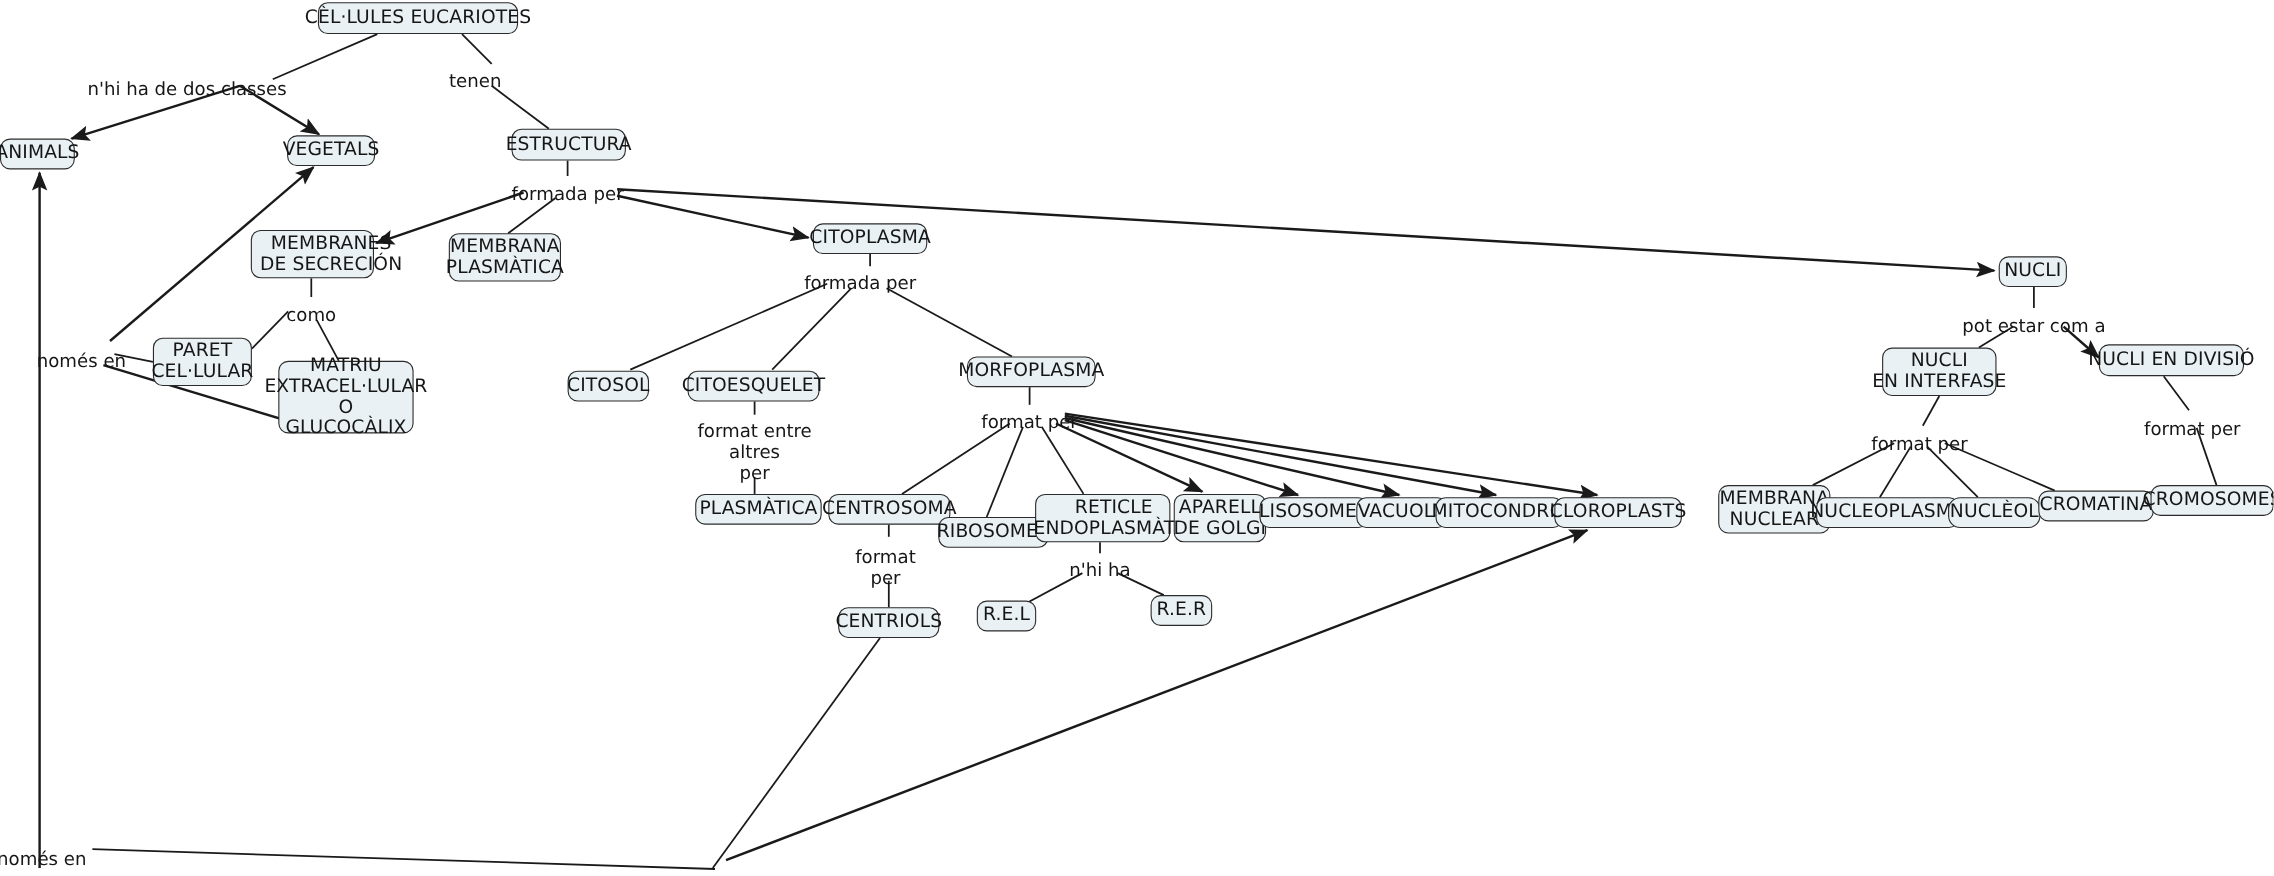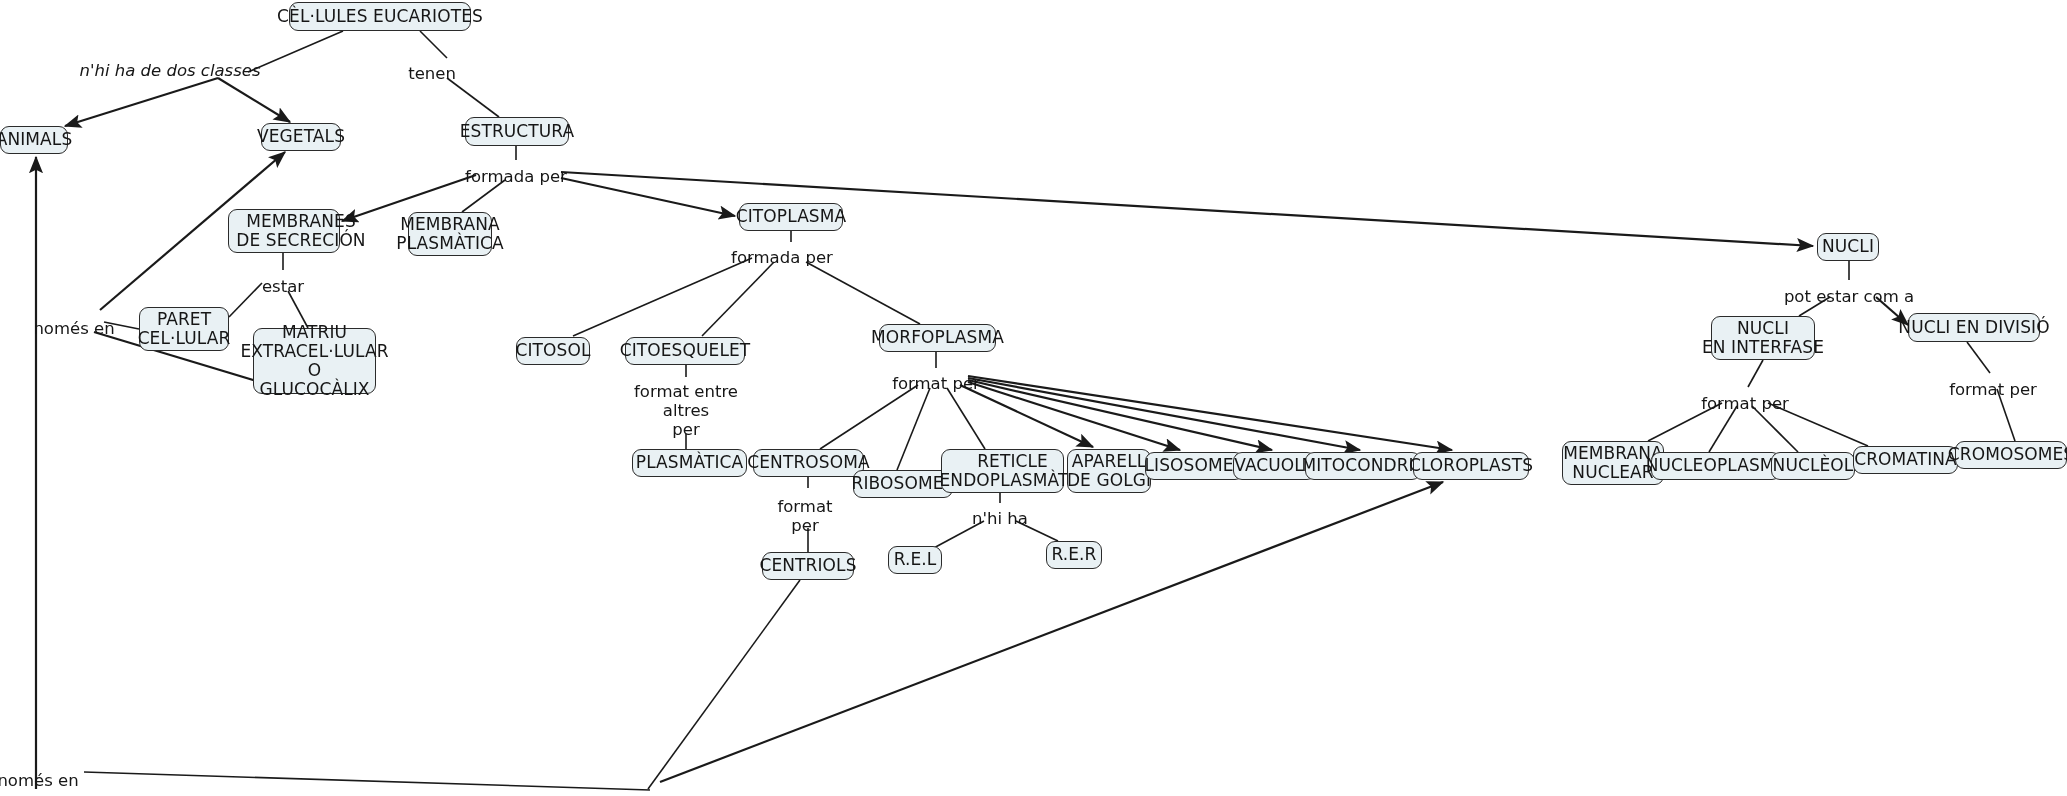--- a/index.html
+++ b/index.html
@@ -126,21 +126,21 @@
       </g>
   </svg>
 
   <div id="node-layer">
       <div class="node" style="left: 289px; top: 2px; width: 182px; height: 29px;">CÈL·LULES EUCARIOTES</div>
       <div class="node" style="left: 0px; top: 126px; width: 68px; height: 28px;">ANIMALS</div>
       <div class="node" style="left: 261px; top: 123px; width: 80px; height: 28px;">VEGETALS</div>
       <div class="node" style="left: 465px; top: 117px; width: 104px; height: 29px;">ESTRUCTURA</div>
       <div class="node" style="left: 228px; top: 209px; width: 112px; height: 44px; padding-left: 43px;">MEMBRANES
 DE SECRECIÓN</div>
-      <div class="node" style="left: 408px; top: 212px; width: 84px; height: 44px;">MEMBRANA
+      <div class="node" style="left: 408px; top: 212px; width: 102px; height: 44px;">MEMBRANA
 PLASMÀTICA</div>
       <div class="node" style="left: 739px; top: 203px; width: 104px; height: 28px;">CITOPLASMA</div>
       <div class="node" style="left: 1817px; top: 233px; width: 62px; height: 28px;">NUCLI</div>
       <div class="node" style="left: 139px; top: 307px; width: 90px; height: 44px;">PARET
 CEL·LULAR</div>
       <div class="node" style="left: 253px; top: 328px; width: 123px; height: 66px;">MATRIU
 EXTRACEL·LULAR
 O
 GLUCOCÀLIX</div>
       <div class="node" style="left: 1711px; top: 316px; width: 104px; height: 44px;">NUCLI
@@ -156,33 +156,33 @@
 ENDOPLASMÀTIC</div>
       <div class="node" style="left: 1067px; top: 449px; width: 84px; height: 44px;">APARELL
 DE GOLGI</div>
       <div class="node" style="left: 1145px; top: 452px; width: 99px; height: 28px;">LISOSOMES</div>
       <div class="node" style="left: 1233px; top: 452px; width: 83px; height: 28px;">VACUOLS</div>
       <div class="node" style="left: 1305px; top: 452px; width: 116px; height: 28px;">MITOCONDRIS</div>
       <div class="node" style="left: 1413px; top: 452px; width: 116px; height: 28px;">CLOROPLASTS</div>
       <div class="node" style="left: 1562px; top: 441px; width: 102px; height: 44px;">MEMBRANA
 NUCLEAR</div>
       <div class="node" style="left: 1651px; top: 452px; width: 130px; height: 28px;">NUCLEOPLASMA</div>
-      <div class="node" style="left: 1771px; top: 452px; width: 84px; height: 28px;">NUCLÈOL</div>
+      <div class="node" style="left: 1771px; top: 452px; width: 84px; height: 28px; border-radius: 11px;">NUCLÈOL</div>
       <div class="node" style="left: 1853px; top: 446px; width: 105px; height: 28px;">CROMATINA</div>
       <div class="node" style="left: 1955px; top: 441px; width: 112px; height: 28px;">CROMOSOMES</div>
       <div class="node" style="left: 762px; top: 552px; width: 92px; height: 28px;">CENTRIOLS</div>
       <div class="node" style="left: 888px; top: 546px; width: 54px; height: 28px;">R.E.L</div>
       <div class="node" style="left: 1046px; top: 541px; width: 56px; height: 28px;">R.E.R</div>
     </div>
   <div id="label-layer">
-      <div class="linklabel" style="left: 170px; top: 62px; font-style: italic;">n'hi ha de dos classes</div>
+      <div class="linklabel" style="left: 170px; top: 72px;">n'hi ha de dos classes</div>
       <div class="linklabel" style="left: 432px; top: 65px;">tenen</div>
       <div class="linklabel" style="left: 516px; top: 168px;">formada per</div>
       <div class="linklabel" style="left: 74px; top: 320px;">només en</div>
-      <div class="linklabel" style="left: 283px; top: 278px;">estar</div>
+      <div class="linklabel" style="left: 283px; top: 278px;">como</div>
       <div class="linklabel" style="left: 782px; top: 249px;">formada per</div>
       <div class="linklabel" style="left: 1849px; top: 288px;">pot estar com a</div>
       <div class="linklabel" style="left: 686px; top: 383px;">format entre
 altres
 per</div>
       <div class="linklabel" style="left: 936px; top: 375px;">format per</div>
       <div class="linklabel" style="left: 805px; top: 498px;">format
 per</div>
       <div class="linklabel" style="left: 1000px; top: 510px;">n'hi ha</div>
       <div class="linklabel" style="left: 1745px; top: 395px;">format per</div>

